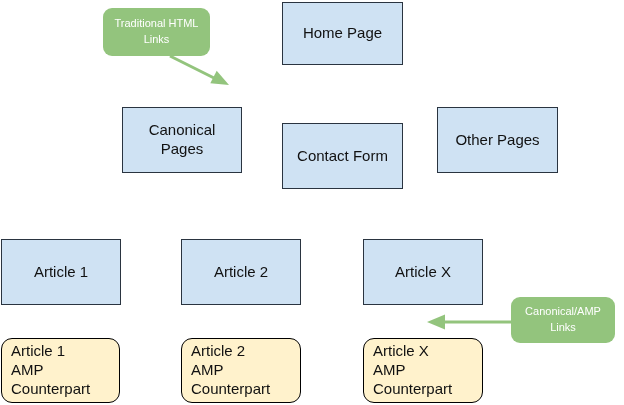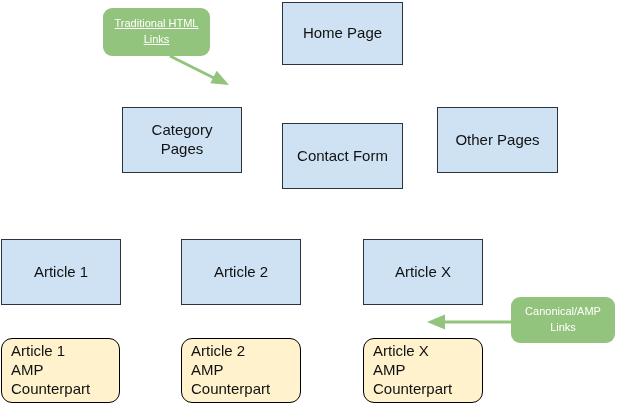--- a/index.html
+++ b/index.html
@@ -64,21 +64,21 @@
 </head>
 <body>
 
 <div class="canvas">
 
   <div class="node page-box" style="left:282px; top:2px; width:121px; height:63px;">
     <span>Home Page</span>
   </div>
 
   <div class="node page-box" style="left:122px; top:107px; width:120px; height:66px;">
-    <span>Category
+    <span>Canonical
 Pages</span>
   </div>
   <div class="node page-box" style="left:282px; top:107px; width:121px; height:66px;margin-top:16px;">
     <span>Contact Form</span>
   </div>
   <div class="node page-box" style="left:437px; top:107px; width:121px; height:66px;">
     <span>Other Pages</span>
   </div>
 
   <div class="node page-box" style="left:1px; top:239px; width:120px; height:66px;">
@@ -100,21 +100,21 @@
     <span>Article 2
 AMP
 Counterpart</span>
   </div>
   <div class="node amp-box" style="left:363px; top:338px; width:120px; height:65px;">
     <span>Article X
 AMP
 Counterpart</span>
   </div>
 
-  <div class="callout" style="left:103px; top:8px; width:107px; height:48px;text-decoration:underline;">
+  <div class="callout" style="left:103px; top:8px; width:107px; height:48px;">
     <span>Traditional HTML
 Links</span>
   </div>
   <div class="callout" style="left:511px; top:297px; width:104px; height:46px;">
     <span>Canonical/AMP
 Links</span>
   </div>
 
   <svg class="arrow-layer" viewBox="0 0 624 405">
     <g>

